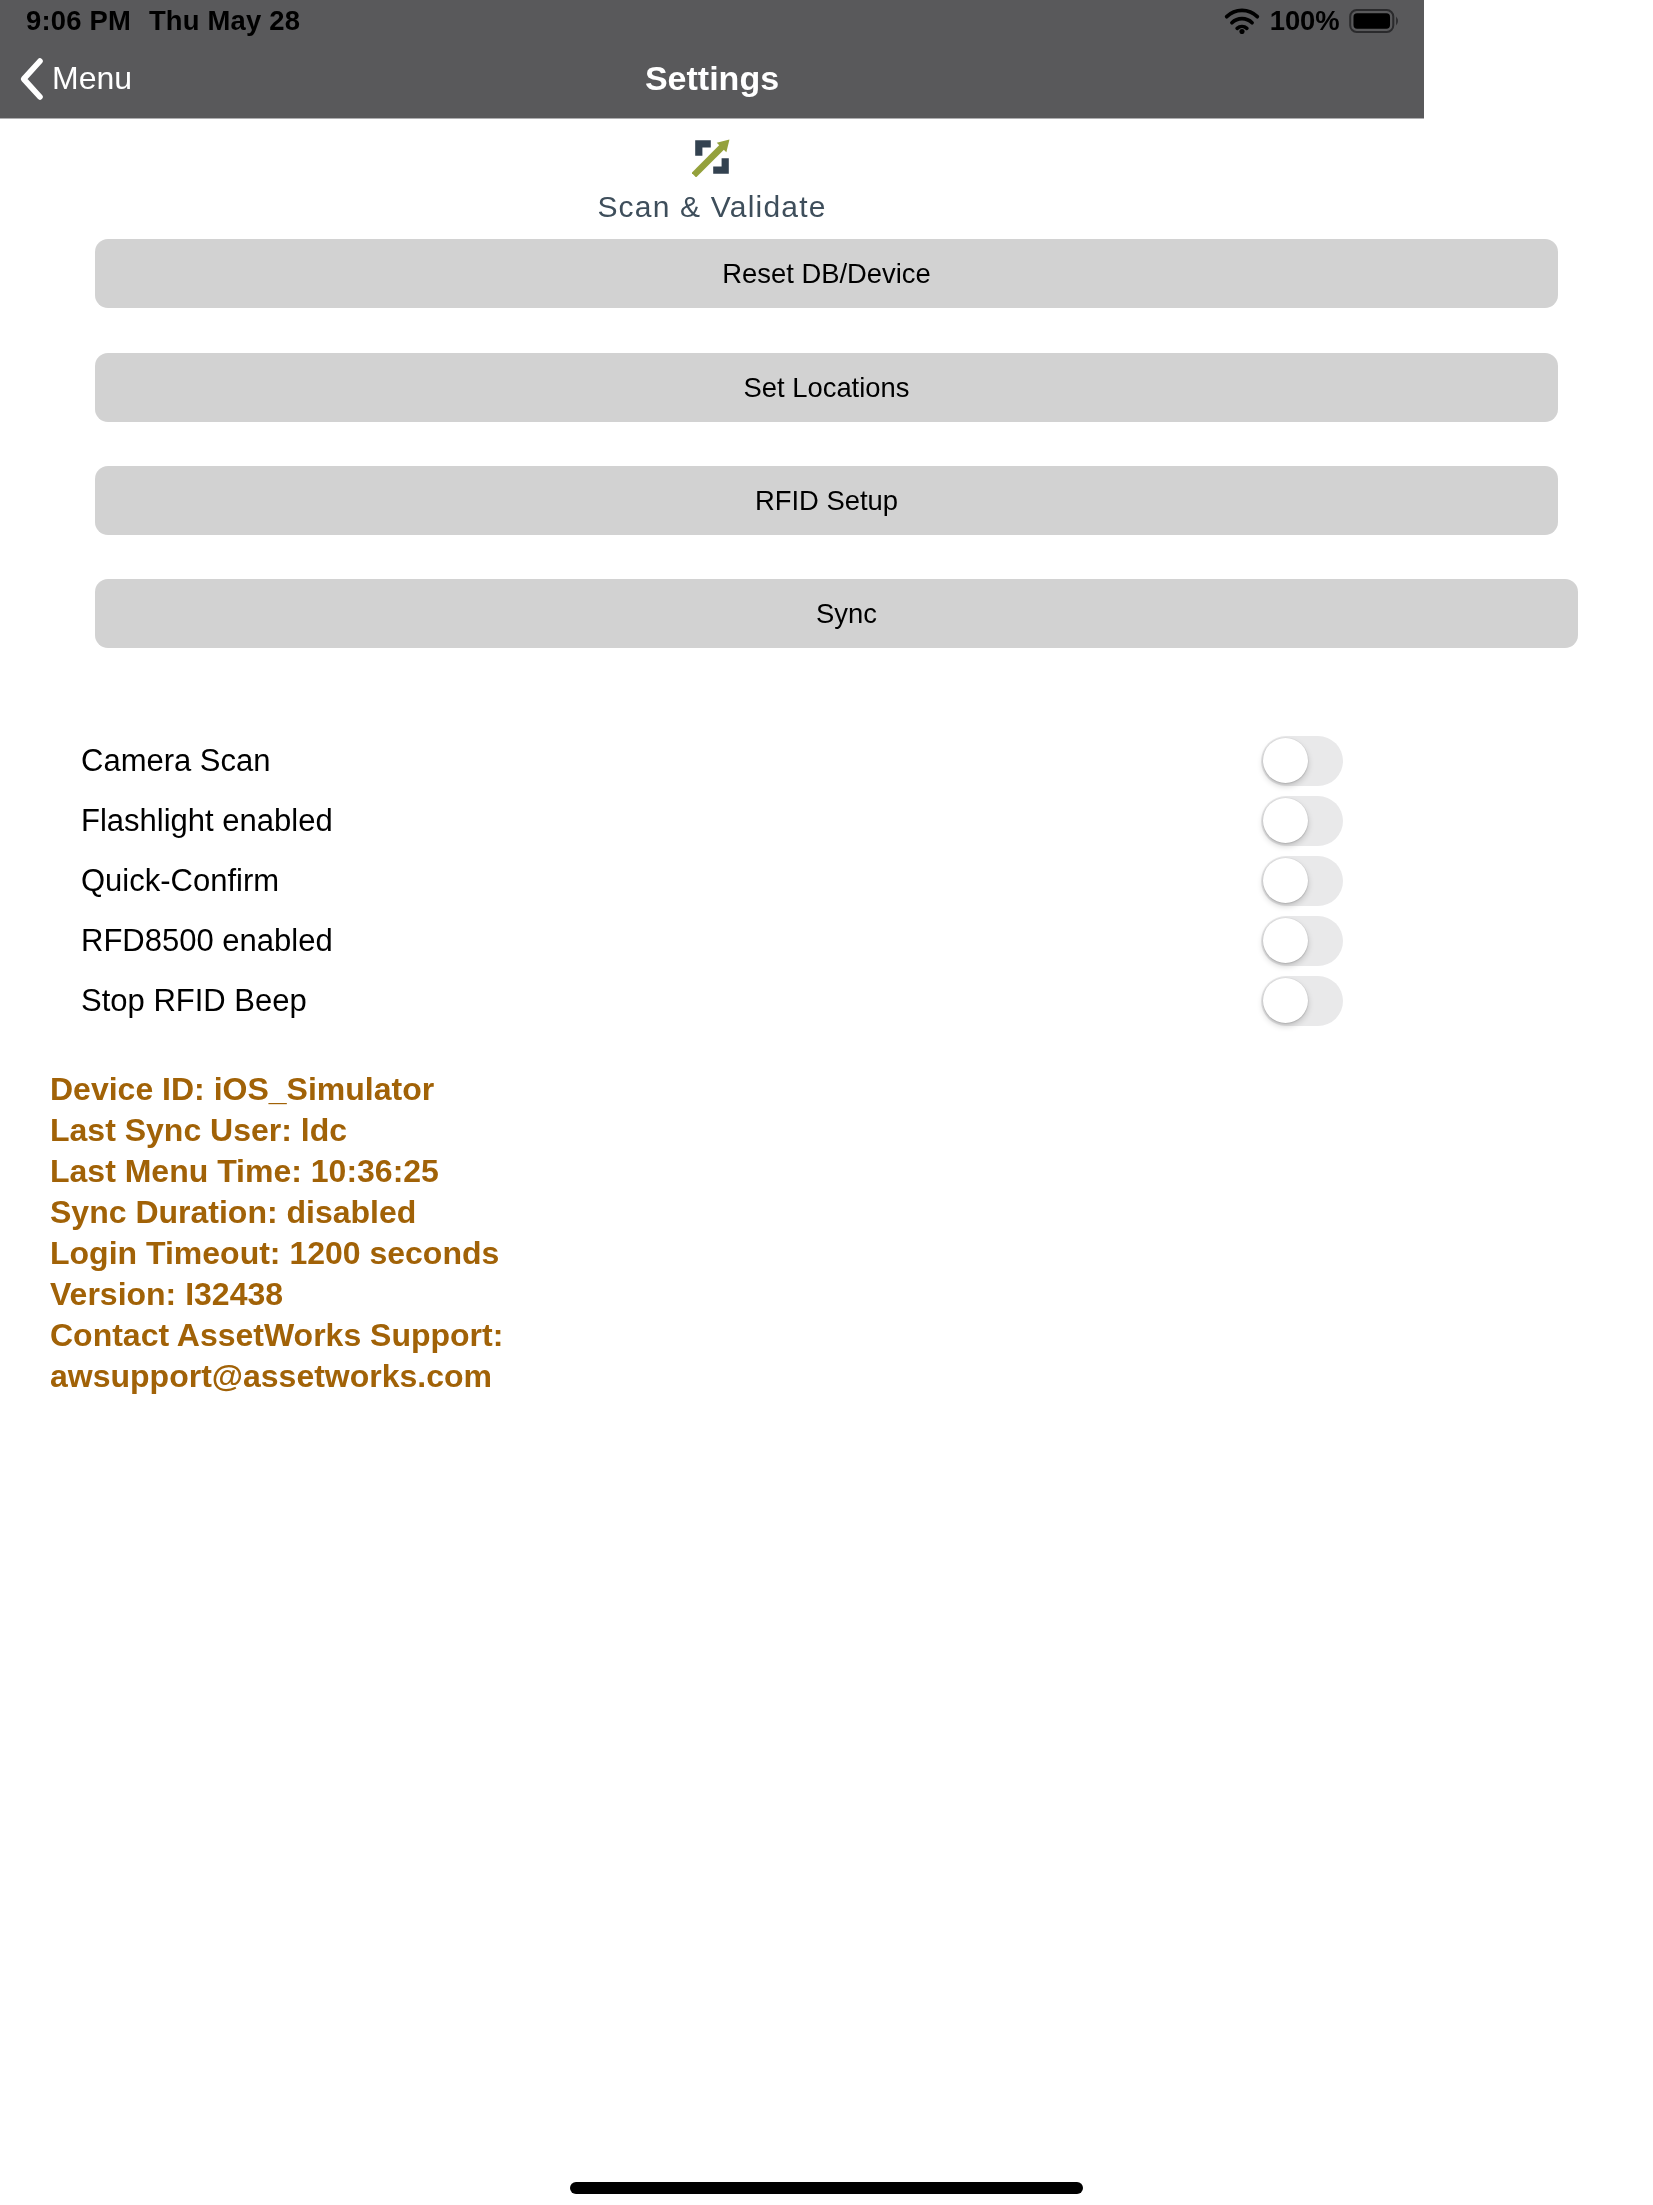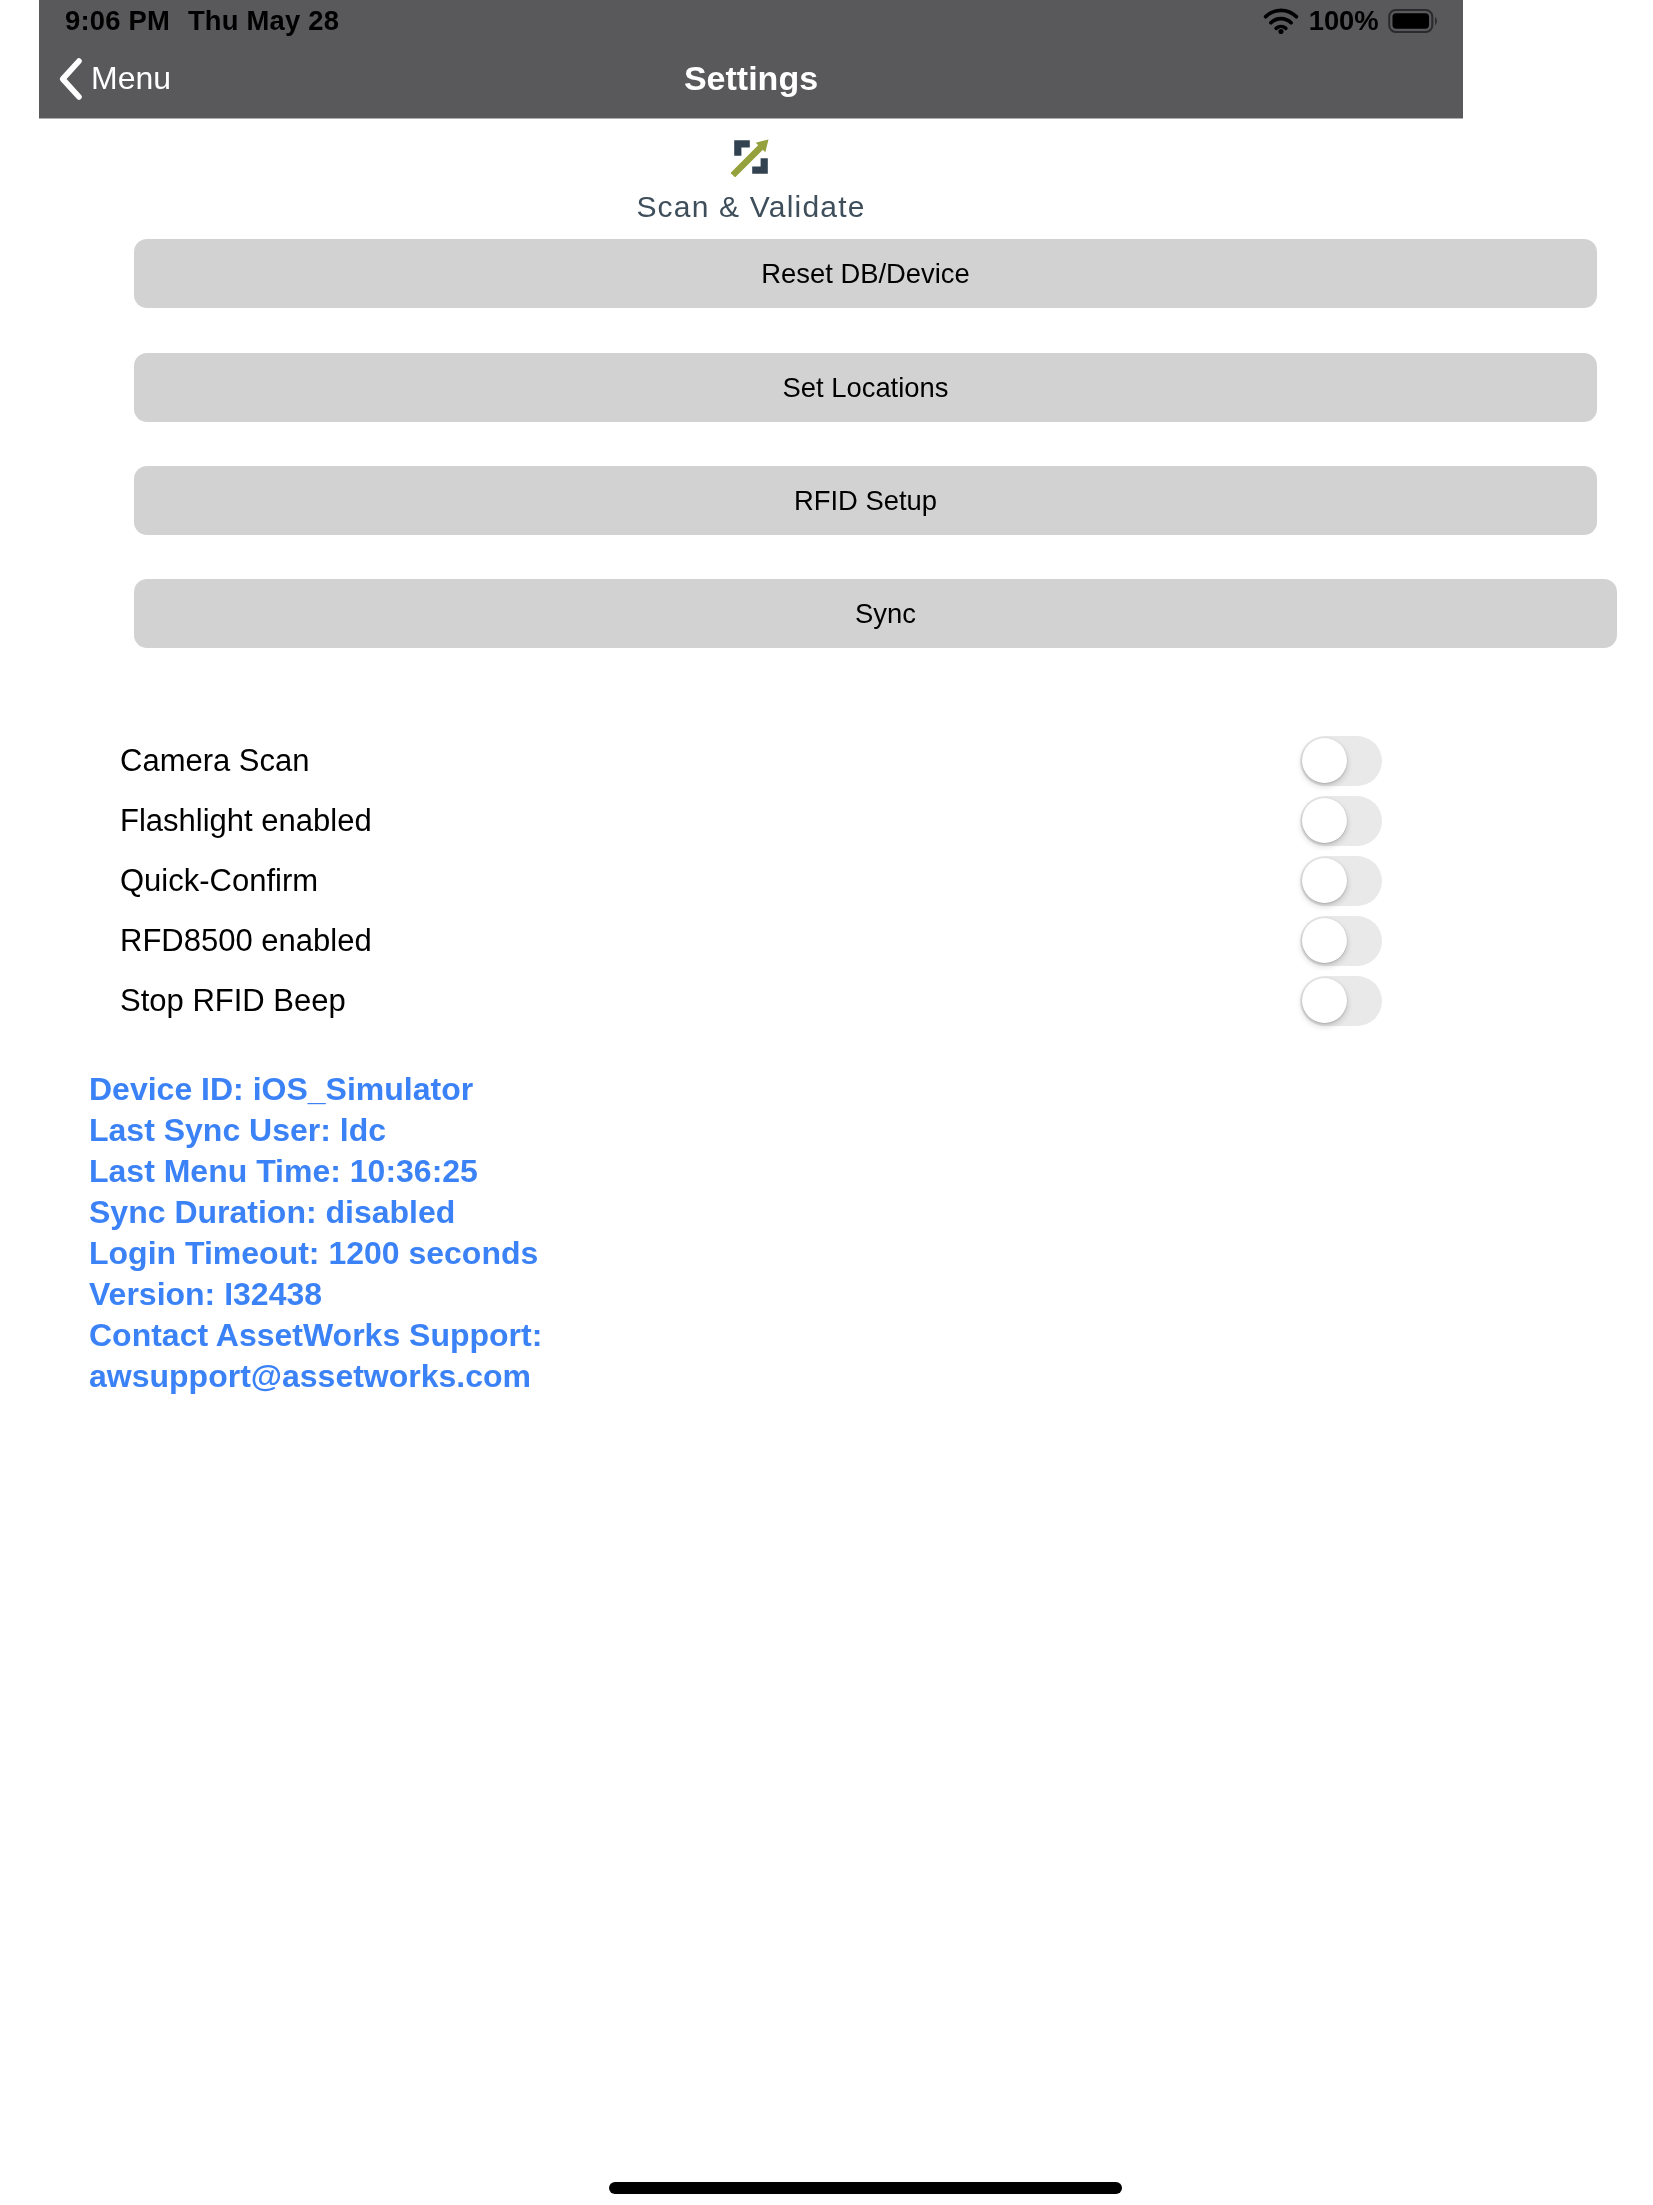--- a/index.html
+++ b/index.html
@@ -9,21 +9,20 @@
     height: 2205px;
     overflow: hidden;
     background: #ffffff;
     font-family: "Liberation Sans", sans-serif;
   }
   .screen {
     position: relative;
     width: 1424px;
     height: 2205px;
     background: #ffffff;
-    margin-left: 39px;
   }
 
   
   .topbar {
     position: absolute;
     top: 0; left: 0;
     width: 100%;
     height: 119px;
     background: #59595b;
     border-bottom: 1.6px solid #aeaeb0;
@@ -156,21 +155,21 @@
   }
 
   
   .info {
     position: absolute;
     left: 50px;
     top: 1069px;
     font-size: 32px;
     font-weight: 600;
     line-height: 41px;
-    color: #3b82f6;
+    color: #a16207;
   }
 
   
   .home-indicator {
     position: absolute;
     left: 570px;
     top: 2182px;
     width: 513px;
     height: 12px;
     border-radius: 6.5px;

